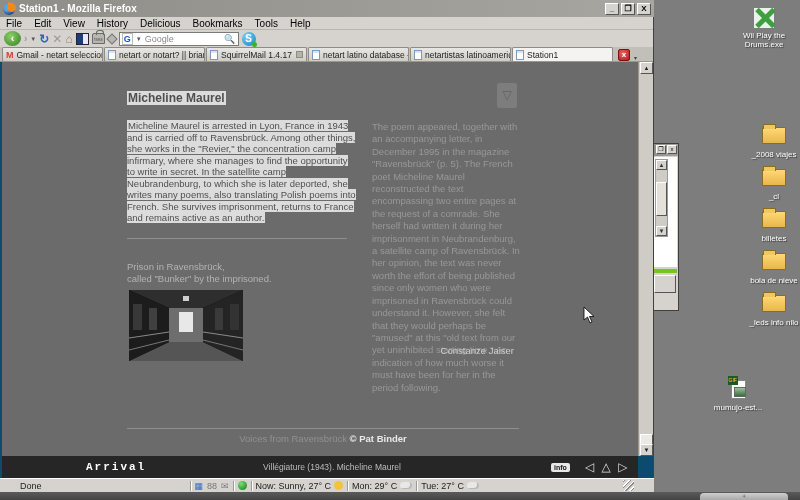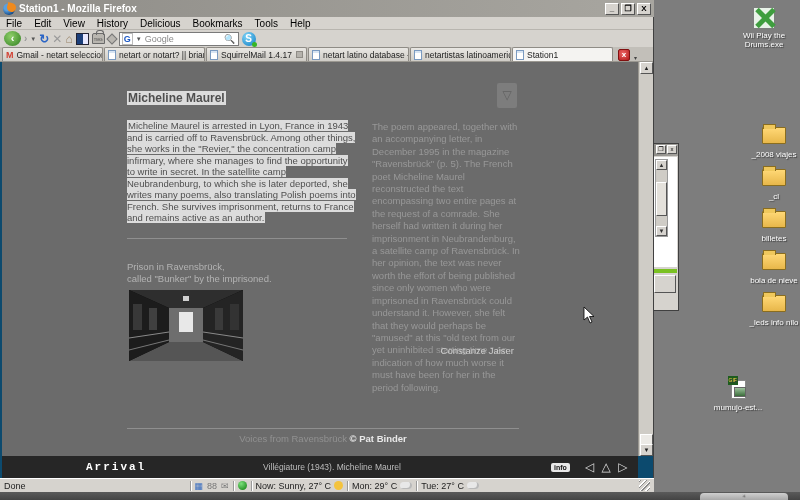--- a/index.html
+++ b/index.html
@@ -93,21 +93,21 @@
   #vdown { position:absolute; left:1px; bottom:0; }
 
   
   #pagebar { left:2px; top:456px; width:636px; height:22px; background:#262626; color:#fff; display:flex; align-items:center; }
   #pagebar .sect { font-family:"Liberation Mono", monospace; font-weight:bold; font-size:11px; letter-spacing:2px; margin-left:84px; }
   #pagebar .cap { position:absolute; left:180px; width:300px; text-align:center; font-size:8.5px; color:#bdbdbd; }
   #pagebar .info { position:absolute; left:549px; background:#e8e8e8; color:#111; font-size:7px; font-weight:bold; padding:0 3px; border-radius:2px; line-height:9px; }
   #pagebar .arrows { position:absolute; left:583px; color:#dcdcdc; font-size:12px; letter-spacing:2px; }
 
   
-  #statusbar { left:0; top:478px; width:654px; height:14px; background:#d6d3ce; border-top:1px solid #fff; display:flex; align-items:center; font-size:9px; color:#222; padding:0 4px; gap:4px;text-align:right; }
+  #statusbar { left:0; top:478px; width:654px; height:14px; background:#d6d3ce; border-top:1px solid #fff; display:flex; align-items:center; font-size:9px; color:#222; padding:0 20px; gap:4px;text-align:right; }
   .sb-sep { width:1px; height:10px; background:#9a9a9a; box-shadow:1px 0 0 #fff; }
   .sb-ico { font-size:9px; color:#777; }
   .dot-green { width:9px; height:9px; border-radius:50%; background:radial-gradient(circle at 35% 30%, #7be07b, #0d7a0d); }
   .wx { display:flex; align-items:center; gap:3px; }
   .sun { width:9px; height:9px; border-radius:50%; background:#f4c33d; }
   .cloud { width:12px; height:7px; border-radius:5px; background:#e8e8e8; box-shadow:inset -2px -1px 0 #b9b9b9; }
   .grip { margin-left:auto; width:11px; height:11px; background:repeating-linear-gradient(135deg,#fff 0 1px,#8a8a8a 1px 2px,#d6d3ce 2px 4px); }
 
   
   #bstrip { left:0; top:492px; width:800px; height:8px; background:linear-gradient(#5a5a5a,#444); }

